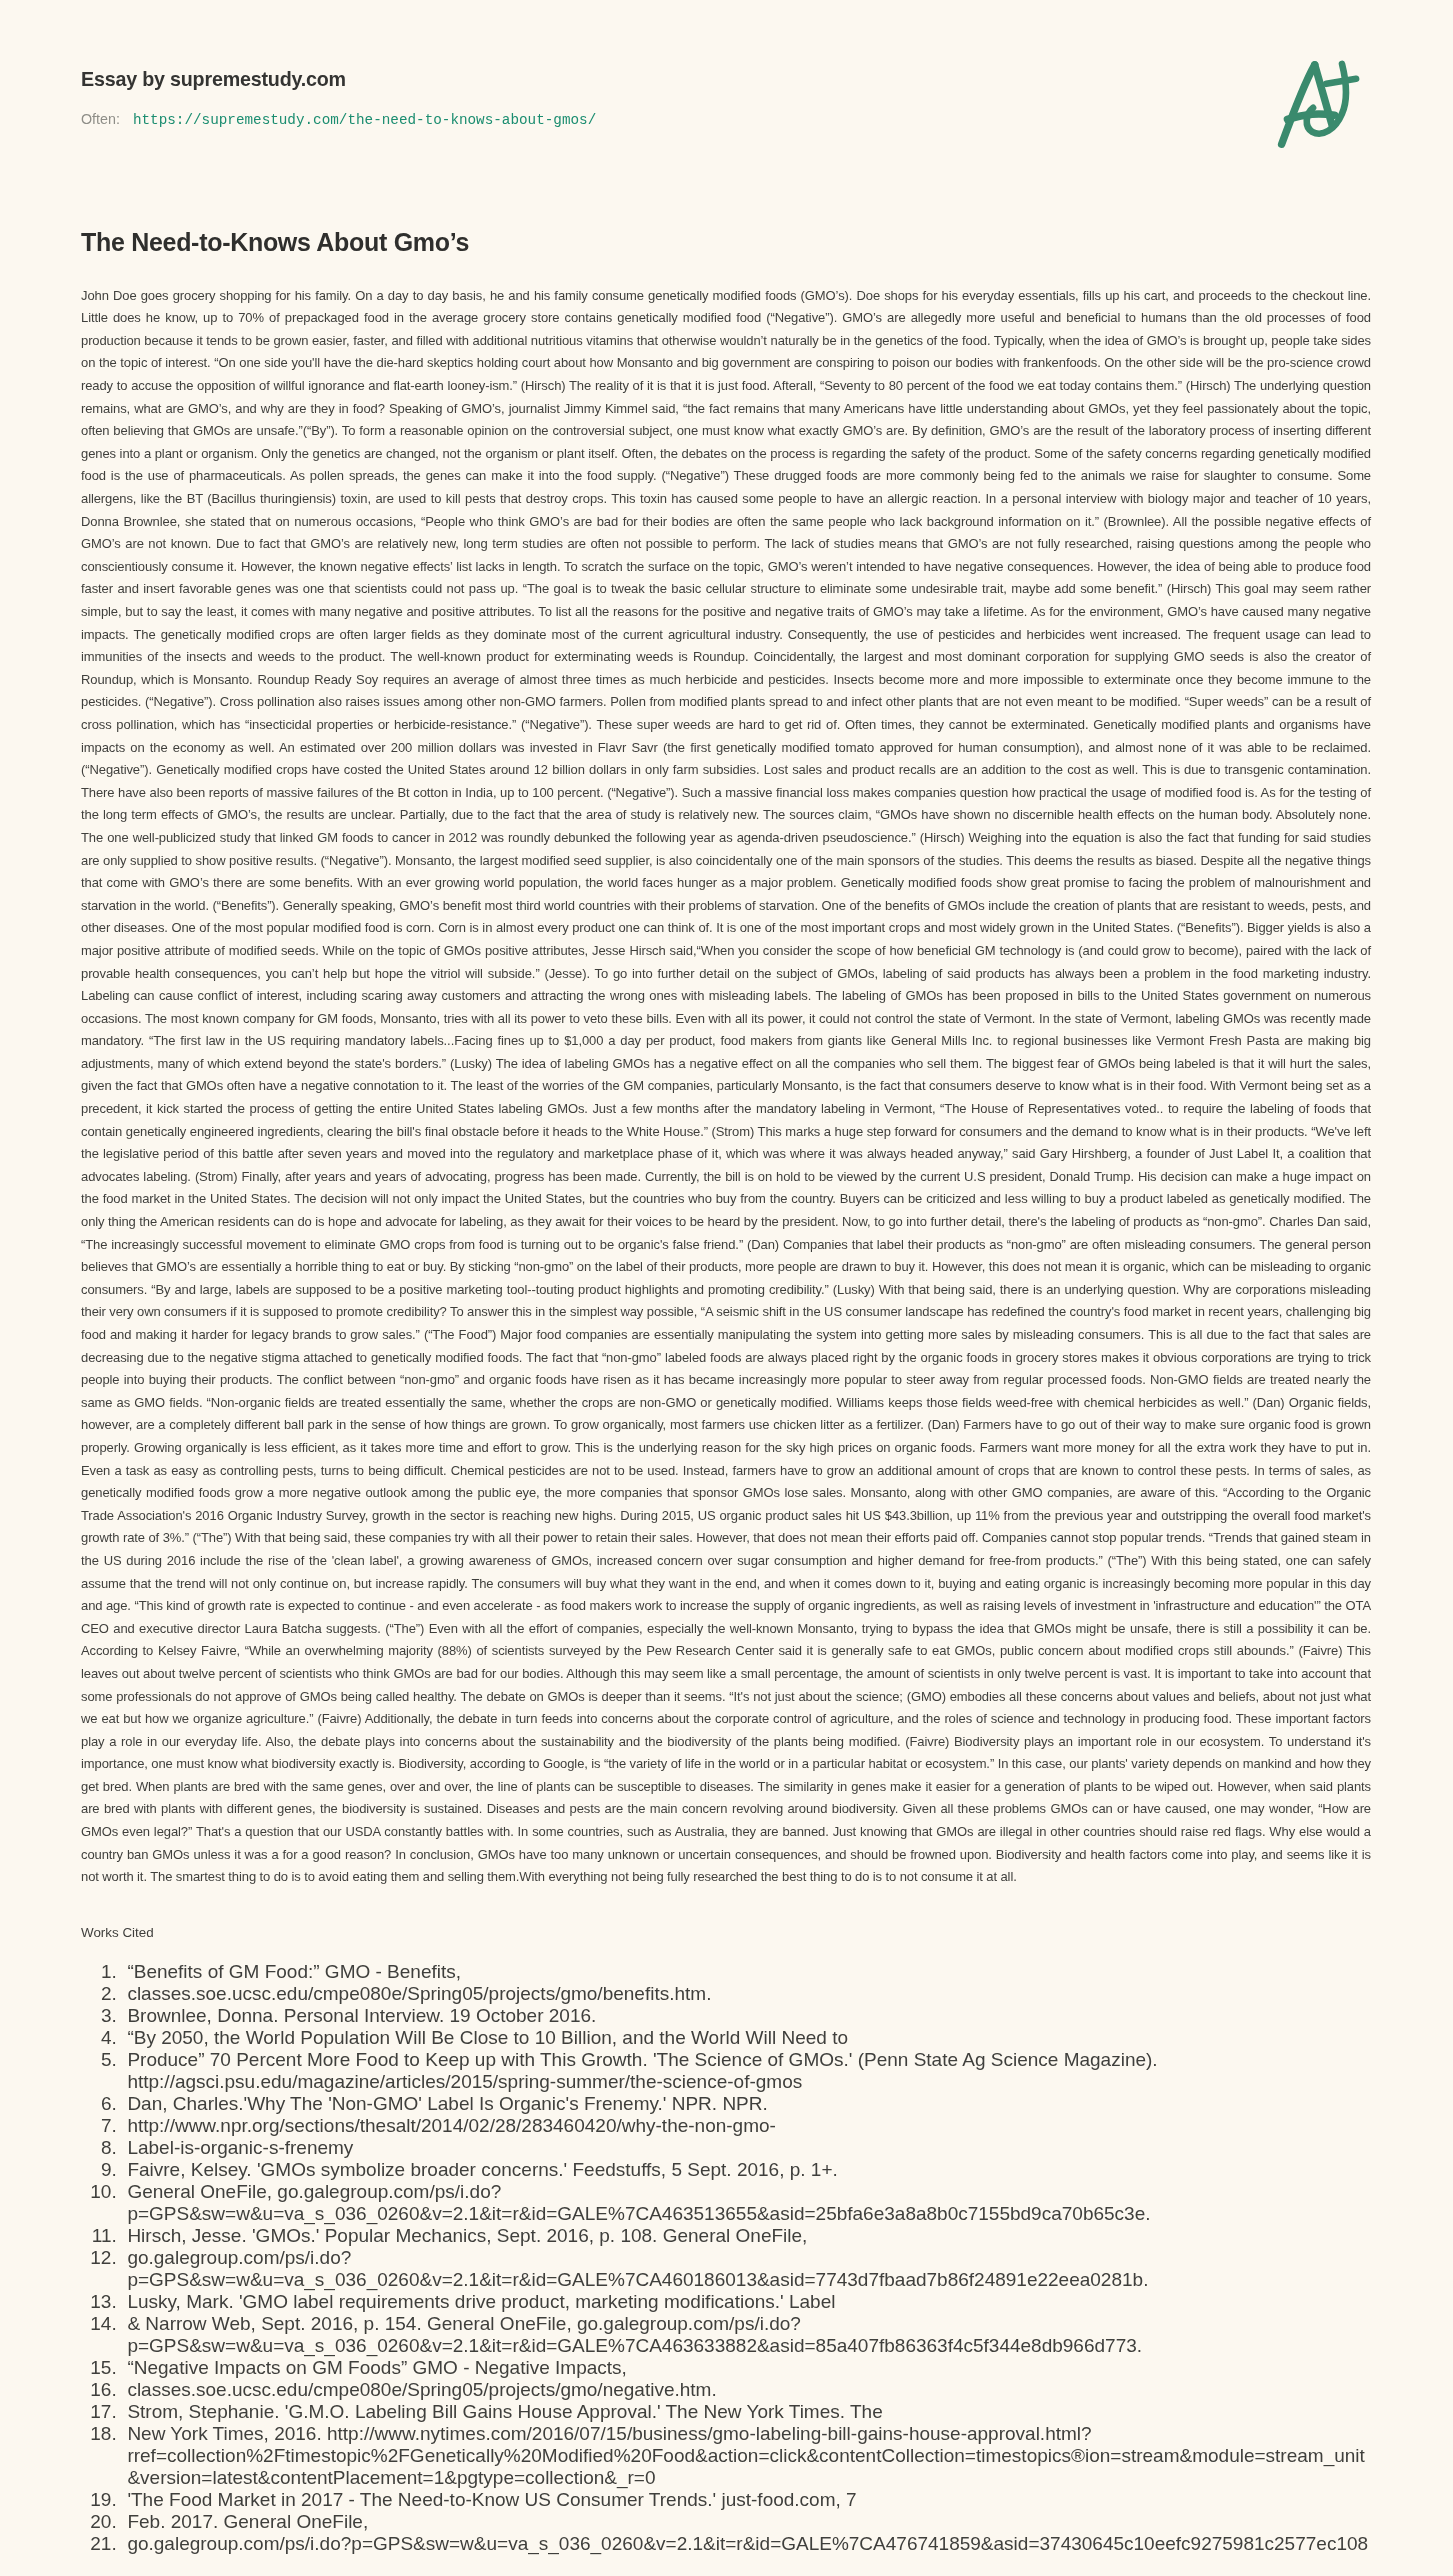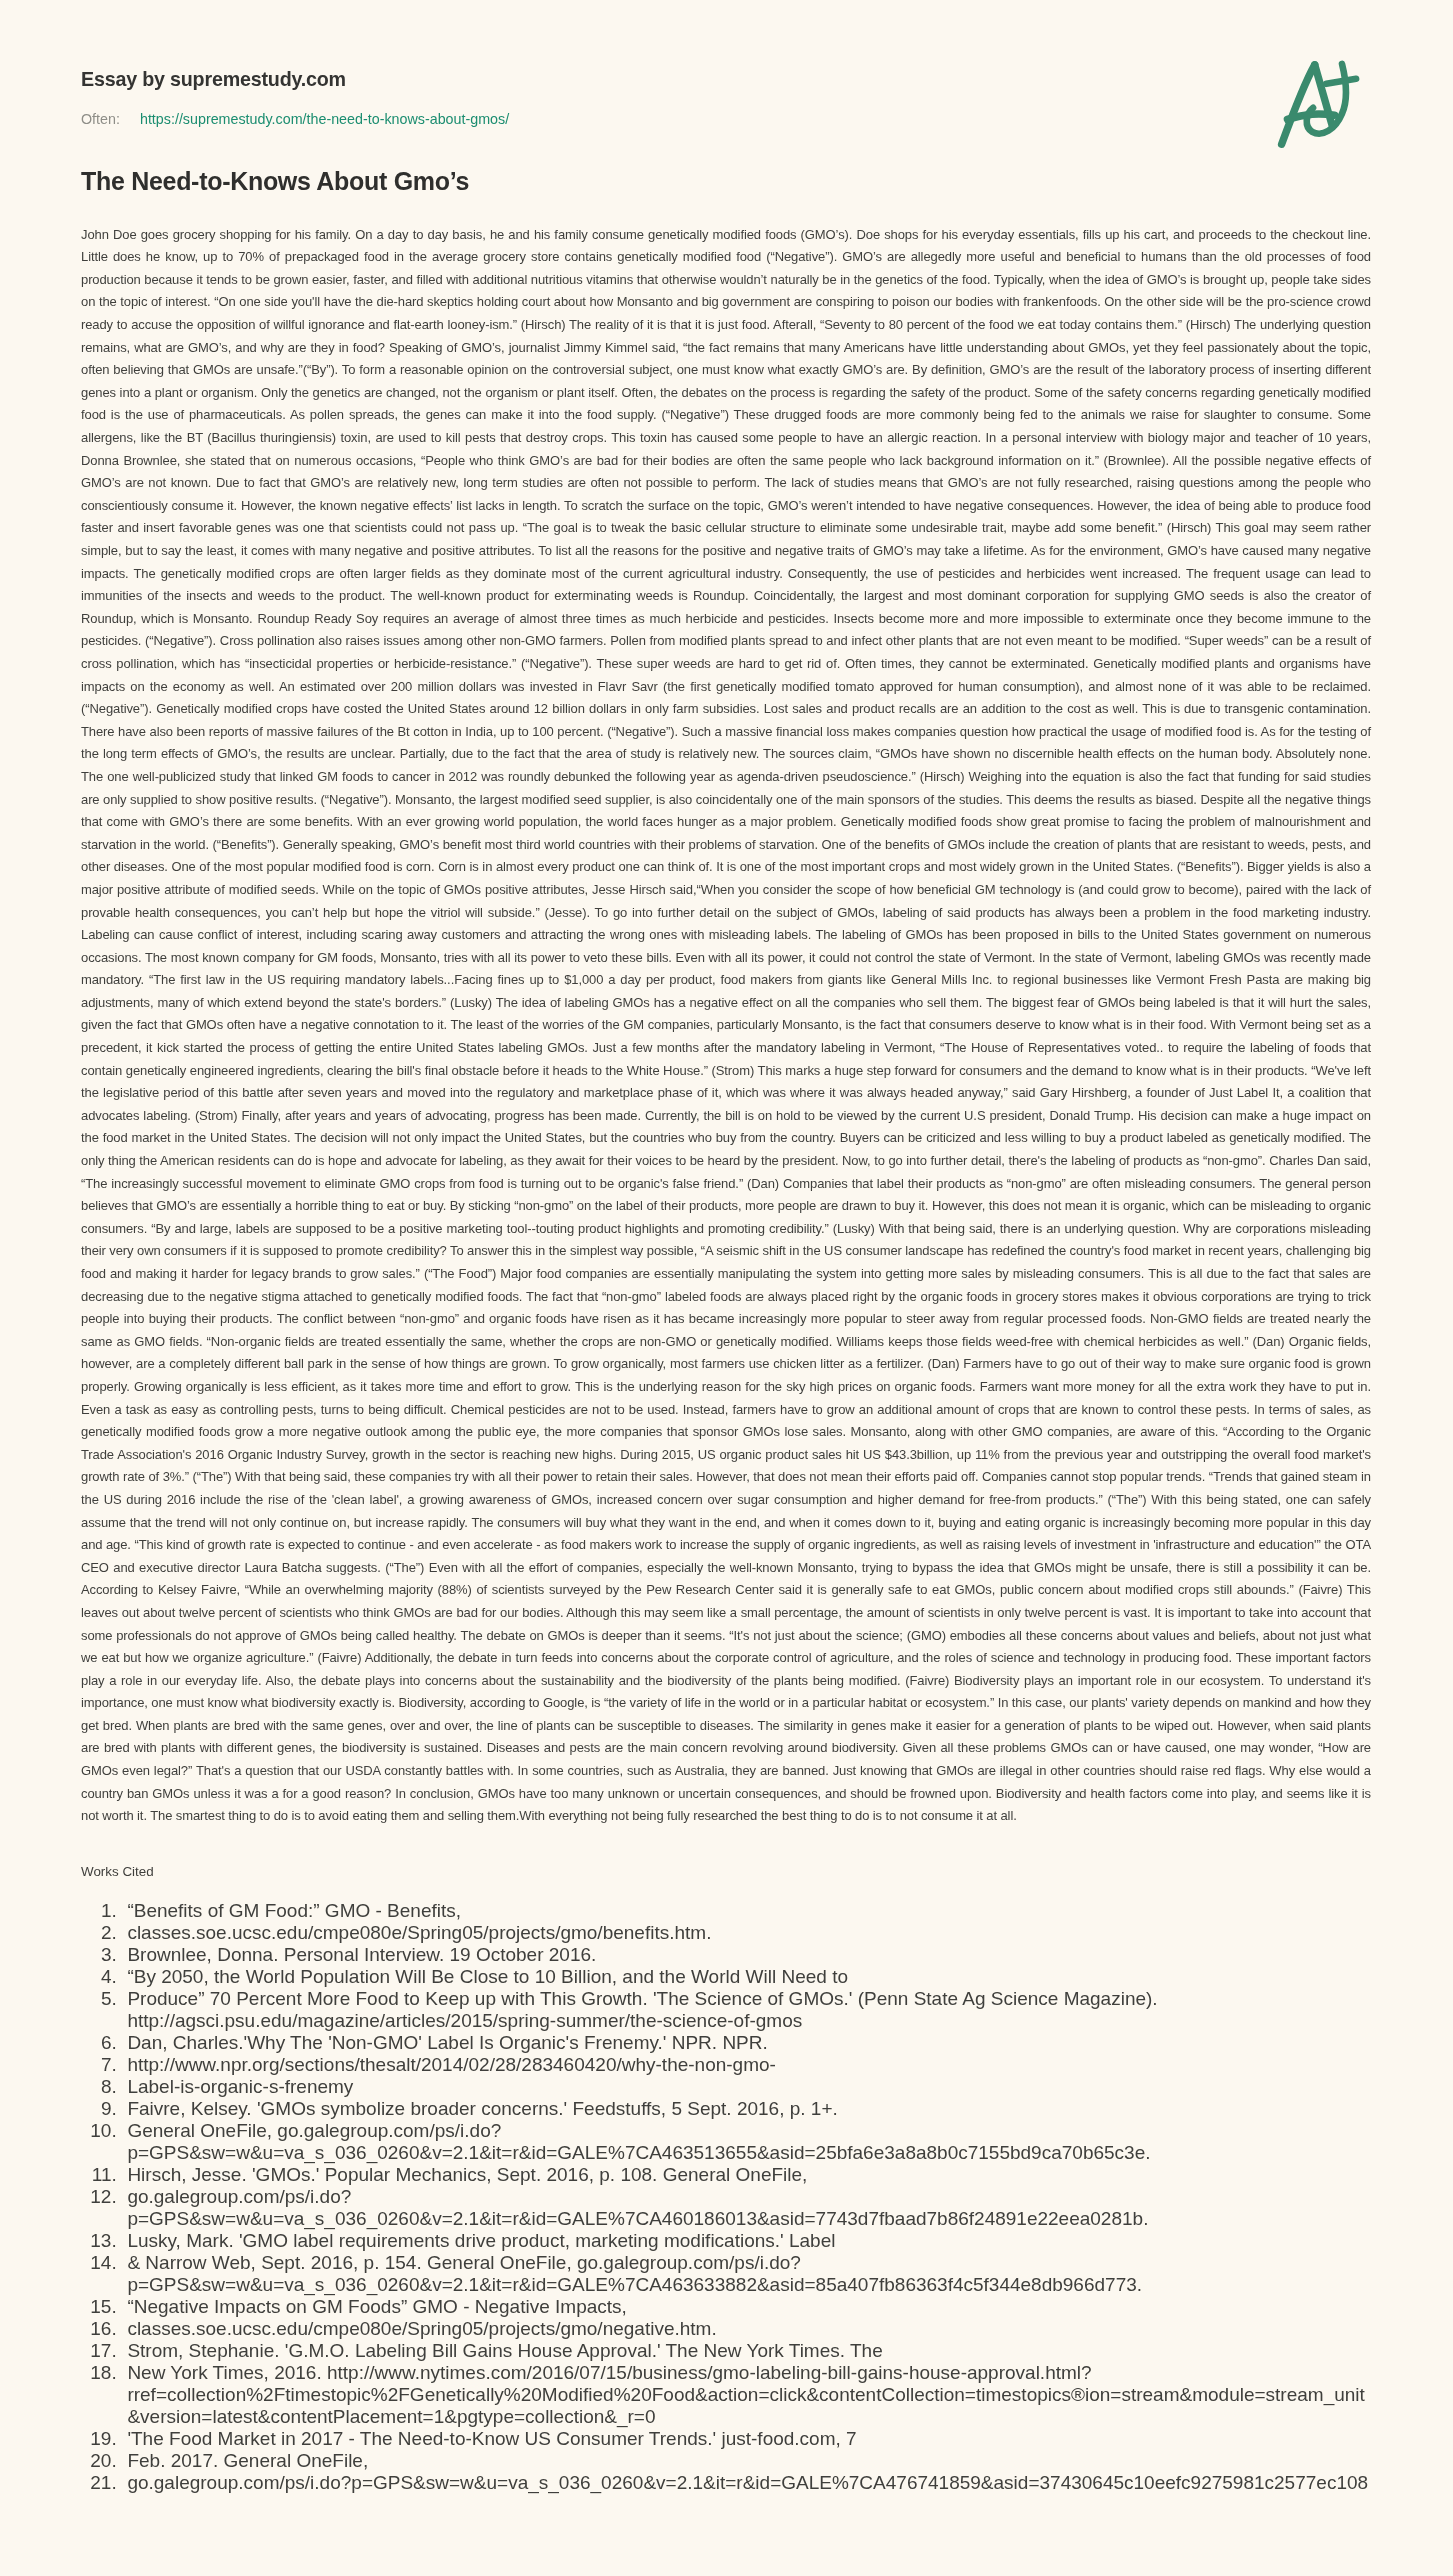--- a/index.html
+++ b/index.html
@@ -25,31 +25,32 @@
     letter-spacing: -0.2px;
   }
   .source-line {
     margin-top: 19.7px;
     font-size: 14.3px;
     color: #8e8e88;
   }
   .source-line a {
     color: #1b8d70;
     text-decoration: none;
-    margin-left: 16px;
+    margin-left: 9px;
+    font-family: Liberation Mono, monospace;
   }
   .logo {
     position: absolute;
     top: -9px;
     right: 5.4px;
     width: 91px;
     height: 91px;
   }
   h1.essay-title {
-    margin-top: 40px;
+    margin-top: 100px;
     font-size: 25px;
     font-weight: bold;
     color: #2f2f2d;
     letter-spacing: -0.3px;
   }
   p.essay-body {
     margin-top: 28px;
     font-size: 13px;
     line-height: 22.6px;
     text-align: justify;

